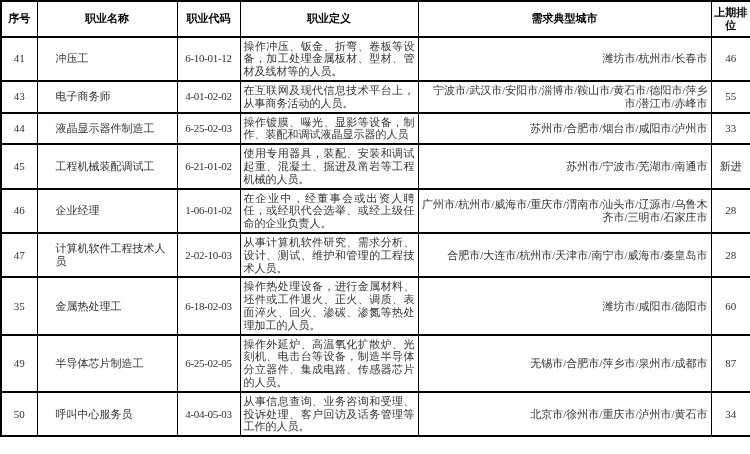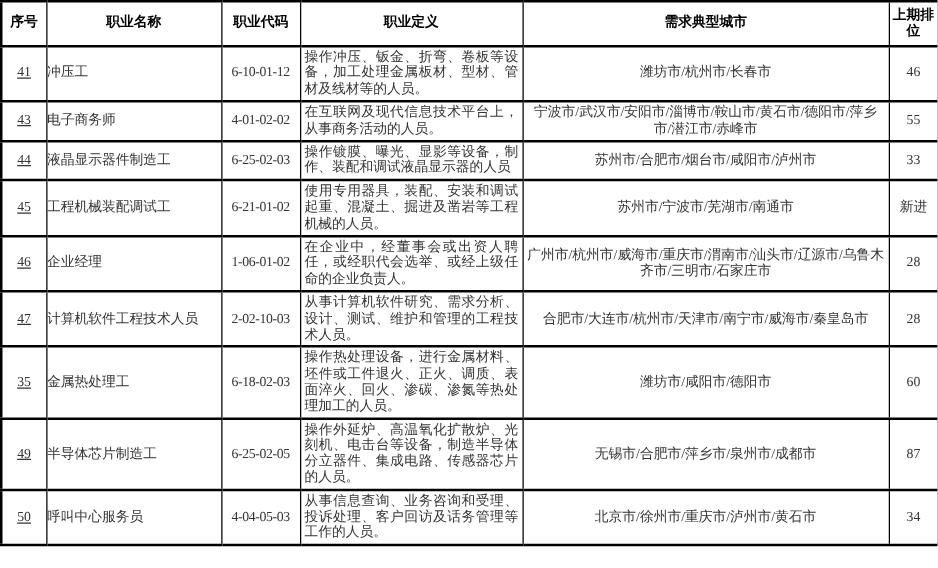--- a/index.html
+++ b/index.html
@@ -37,30 +37,30 @@
     text-align: center;
     padding: 4px 1px;
   }
   .col-num   { width: 36px; }
   .col-name  { width: 140px; }
   .col-code  { width: 63px; }
   .col-def   { width: 178px; }
   .col-city  { width: 293px; }
   .col-rank  { width: 40px; }
 
-  td.cell-num  { text-align: center; text-decoration: underline; }
-  td.cell-name { text-align: left; padding-left: 0; }
+  td.cell-num  { text-align: center; }
+  td.cell-name { text-align: left; padding-left: 18px; }
   td.cell-code { text-align: center; letter-spacing: -0.3px; }
   td.cell-definition {
     text-align: justify;
     text-justify: inter-ideograph;
     word-break: break-all;
   }
   td.cell-cities {
-    text-align: center;
+    text-align: right;
     word-break: break-all;
   }
   td.cell-rank { text-align: center; }
 </style>
 </head>
 <body>
 
 <table class="occ-table">
   <colgroup>
     <col class="col-num">

